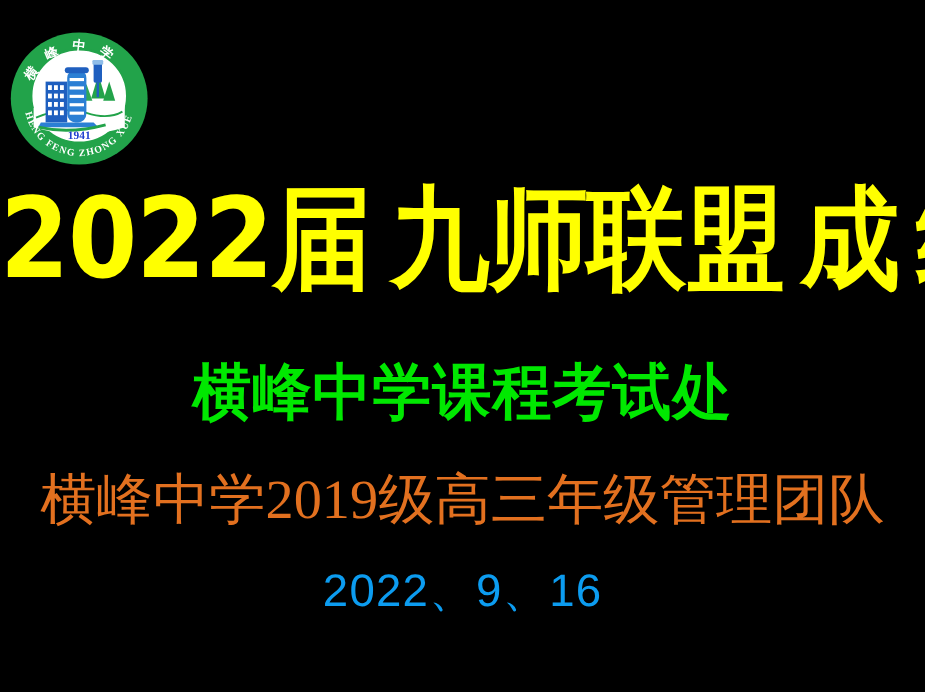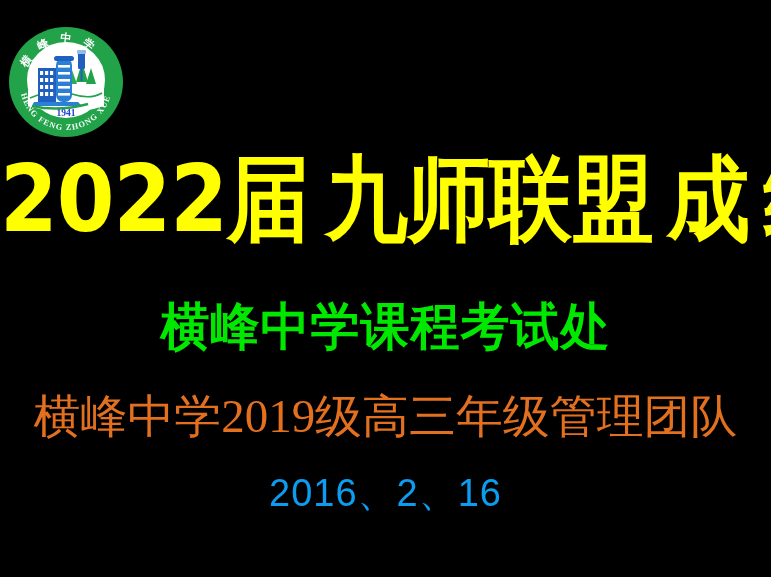--- a/index.html
+++ b/index.html
@@ -152,15 +152,15 @@
   </div>
 
   <div class="title-row" id="main-title">
     <span class="grp-a">2022届</span><span class="sp-sm"></span><span class="grp-b">九师联盟</span><span class="sp-md"></span><span class="grp-c">成绩分析</span>
   </div>
 
   <div class="title-row" id="subtitle-green">横峰中学课程考试处</div>
 
   <div class="title-row" id="subtitle-orange">横峰中学2019级高三年级管理团队</div>
 
-  <div class="title-row" id="date-line">2016、2、16</div>
+  <div class="title-row" id="date-line">2022、9、16</div>
 
 </div>
 
 </body></html>

